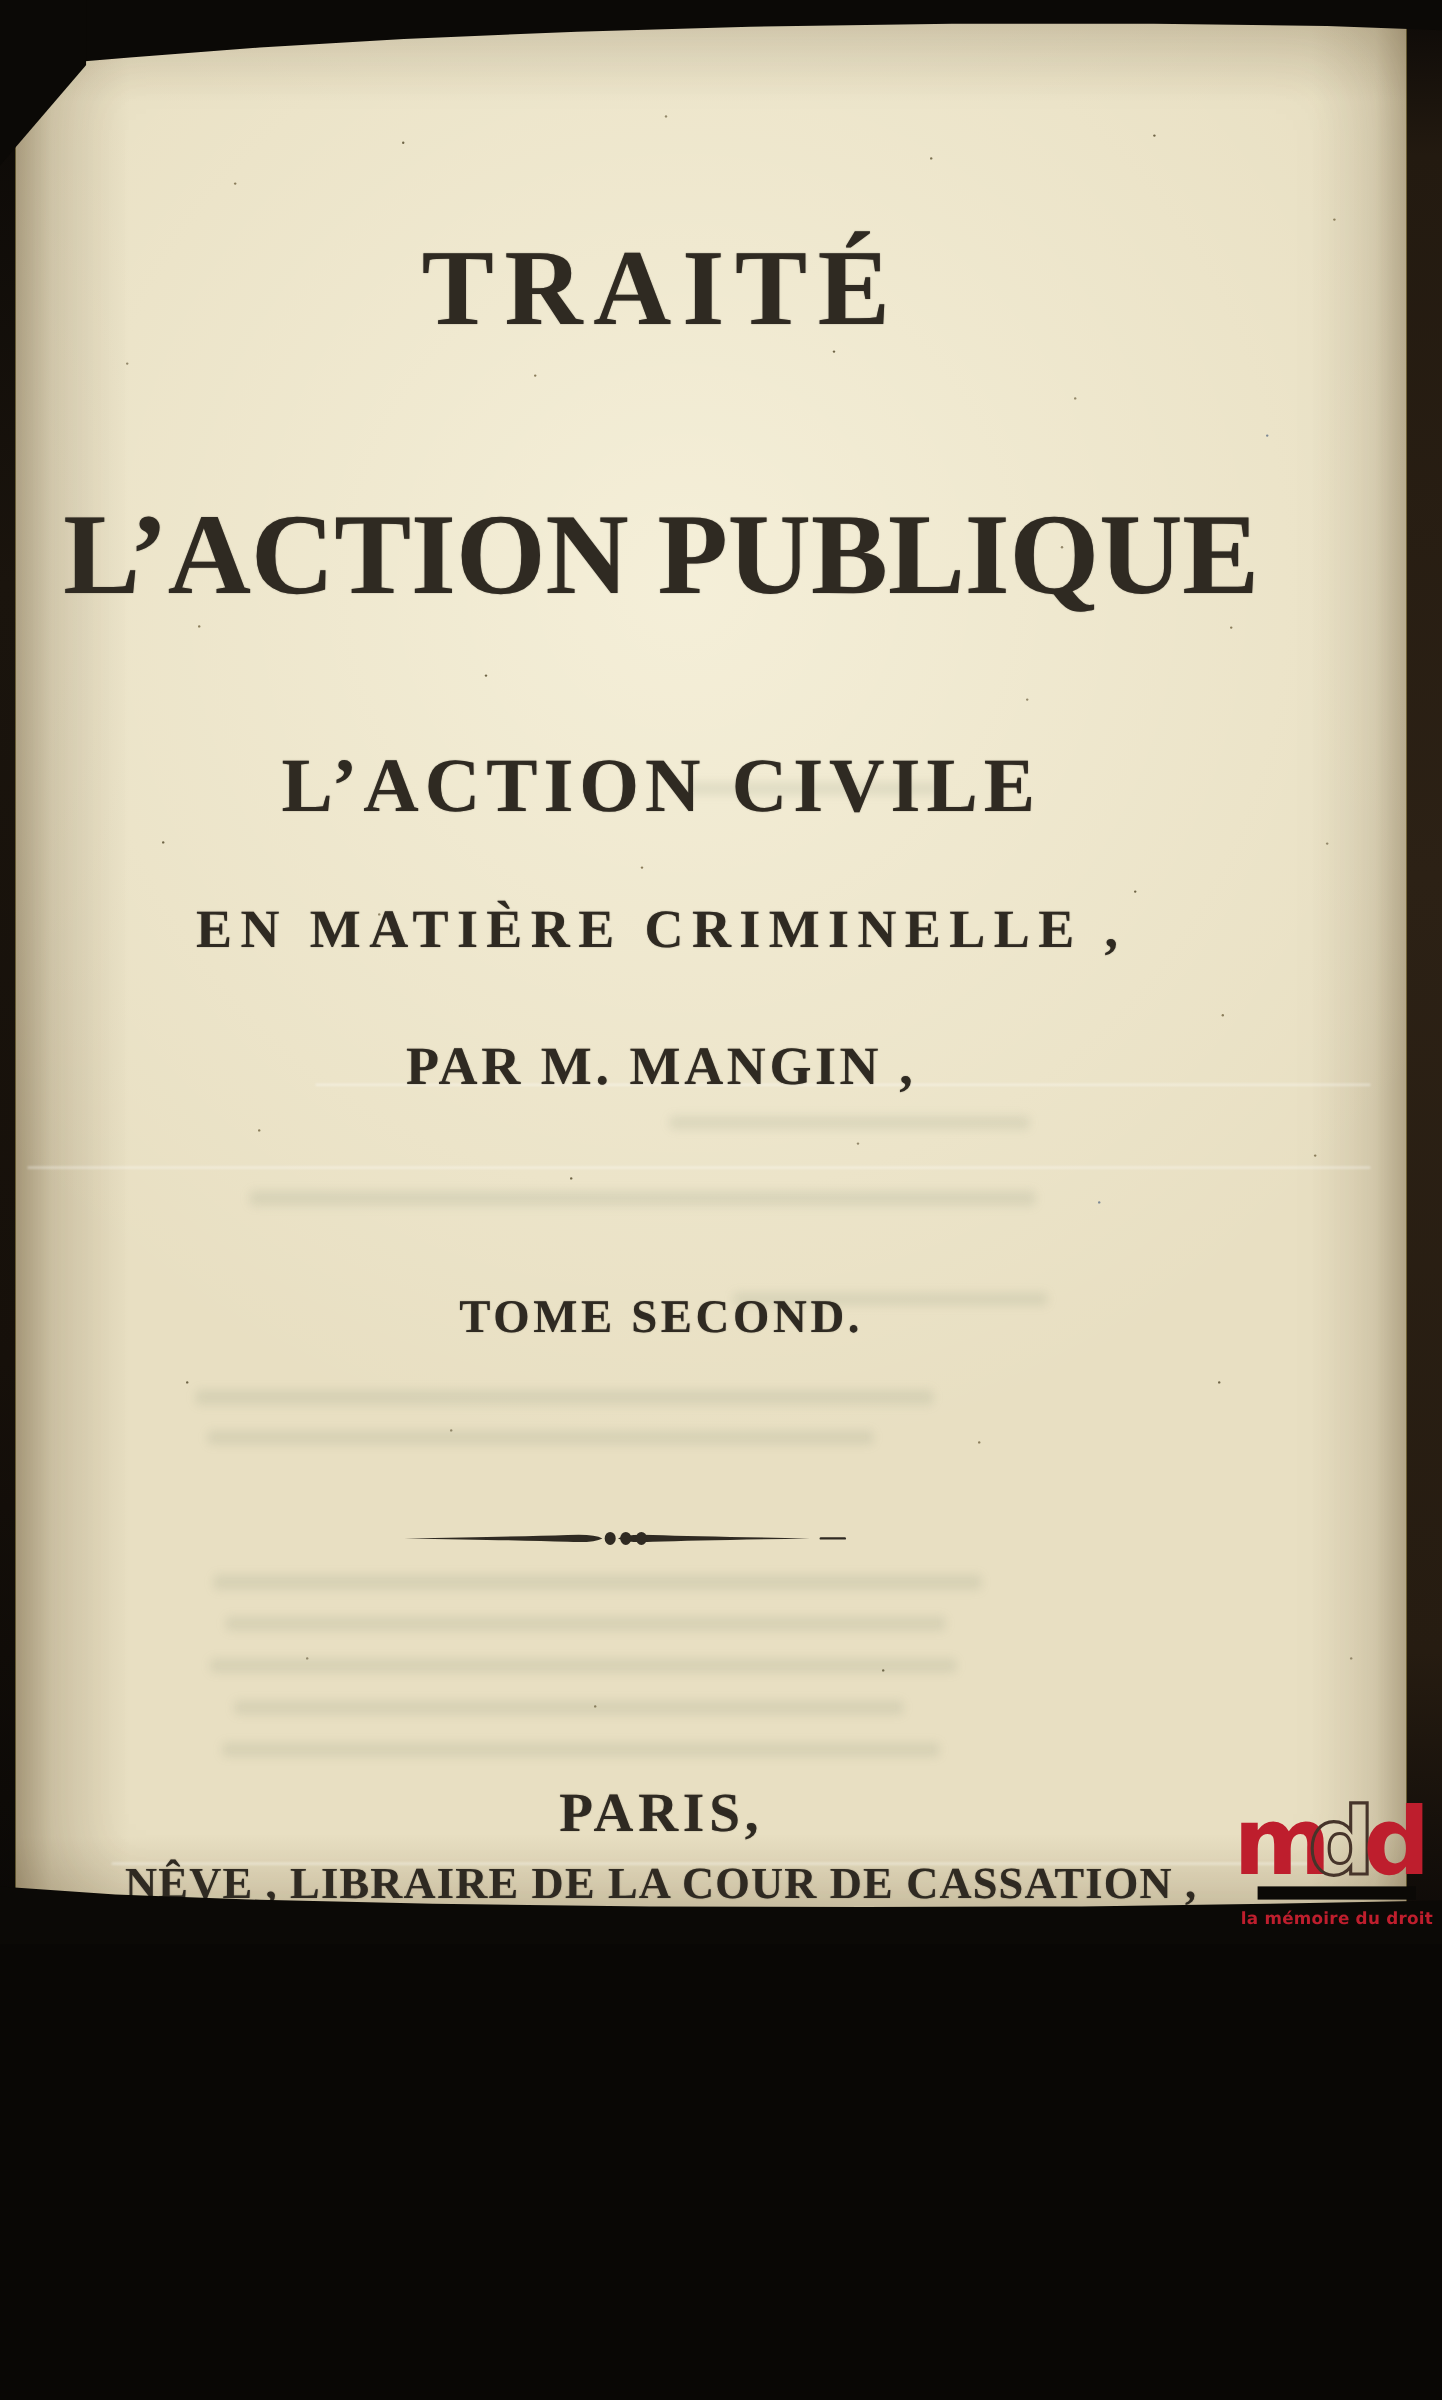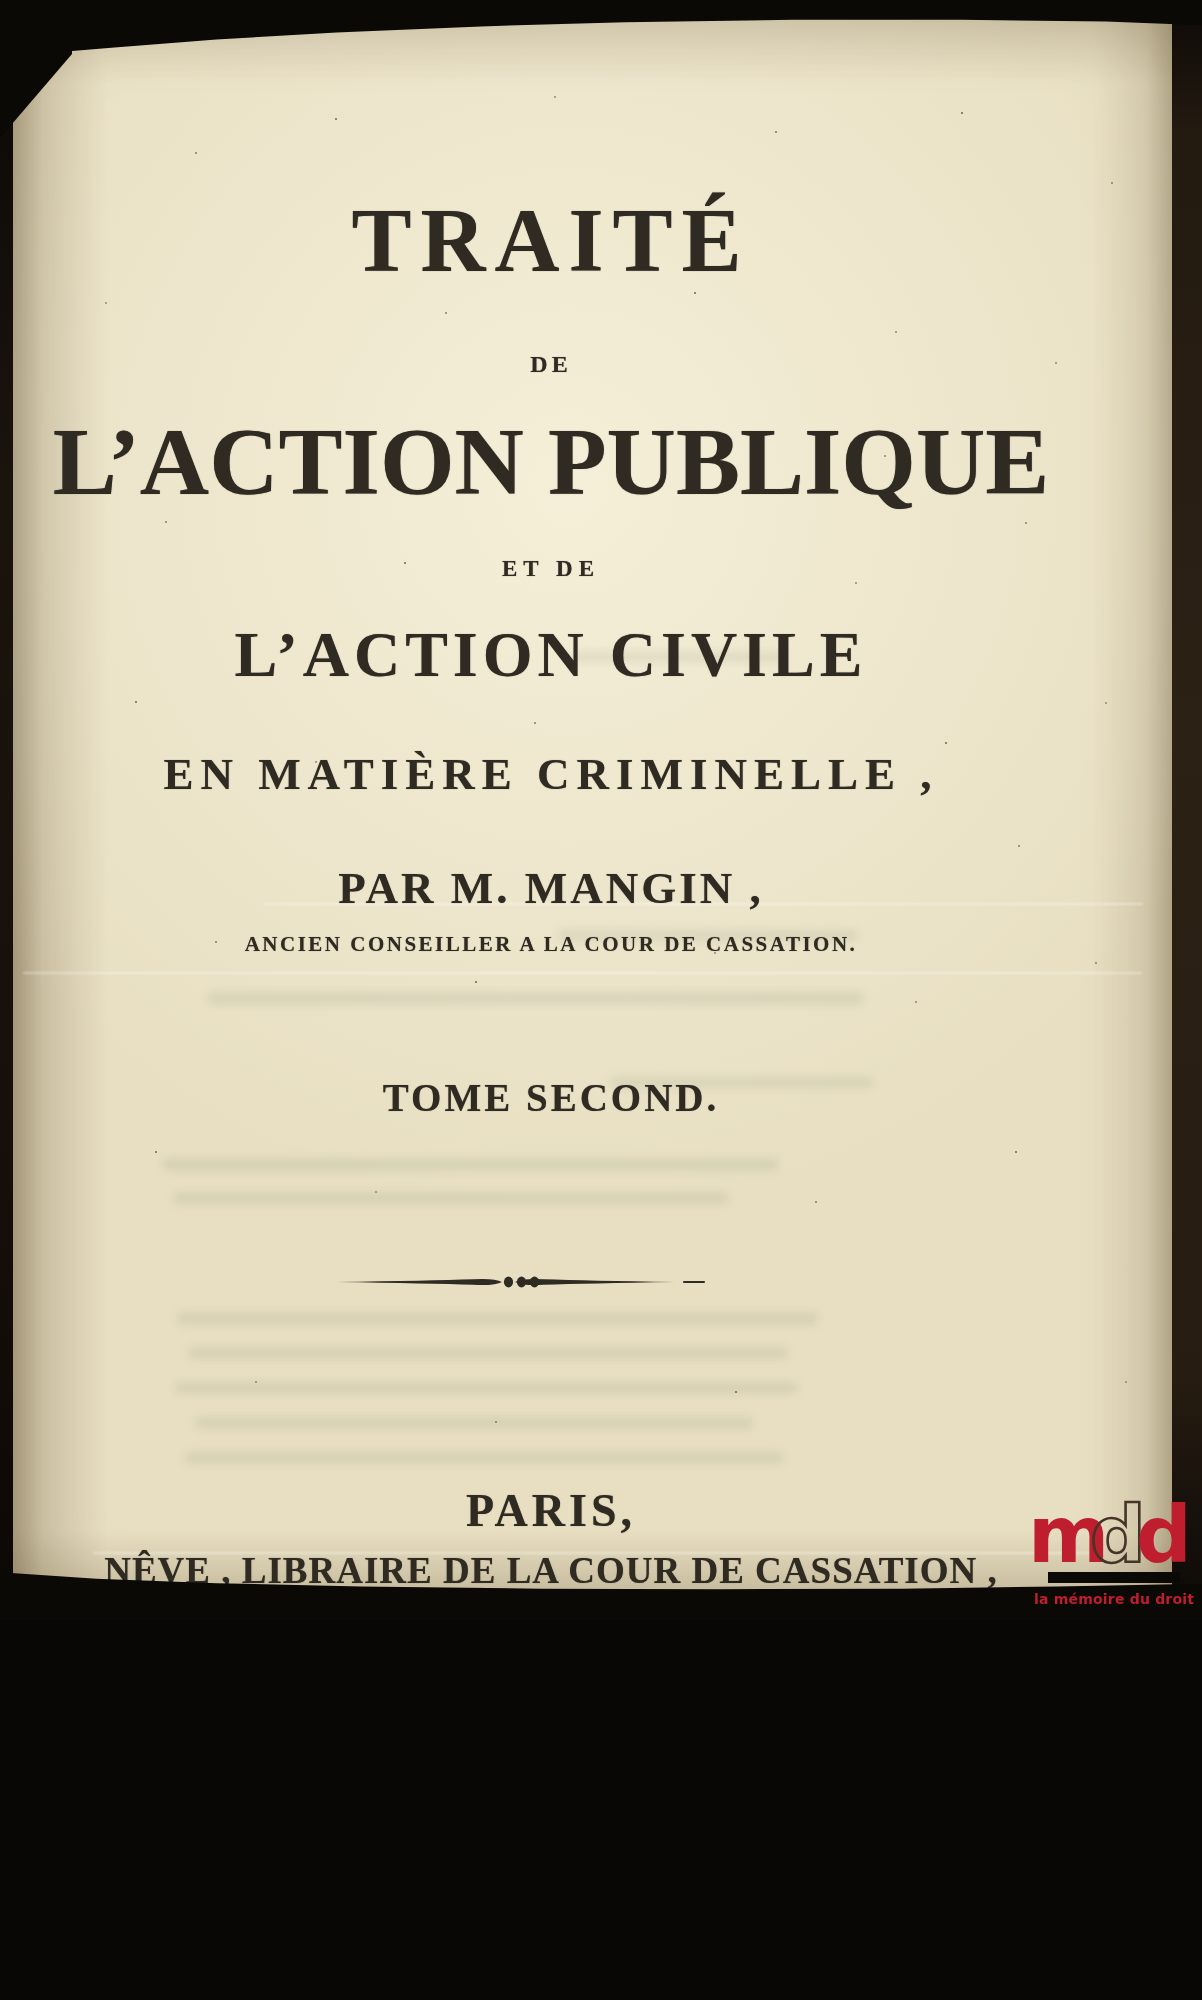--- a/index.html
+++ b/index.html
@@ -126,27 +126,24 @@
     <div class="ghost g9"></div>
     <div class="ghost g10"></div>
     <div class="ghost g11"></div>
 
     <div class="scratch s1"></div>
     <div class="scratch s2"></div>
     <div class="scratch s3"></div>
   </div>
 
   <div class="line t-traite">TRAITÉ</div>
-  <div class="line t-de">DE</div>
   <div class="line t-publique">L’ACTION PUBLIQUE</div>
-  <div class="line t-etde">ET DE</div>
   <div class="line t-civile">L’ACTION CIVILE</div>
   <div class="line t-matiere">EN MATIÈRE CRIMINELLE ,</div>
   <div class="line t-par">PAR M. MANGIN ,</div>
-  <div class="line t-ancien">ANCIEN CONSEILLER A LA COUR DE CASSATION.</div>
   <div class="line t-tome">TOME SECOND.</div>
 
   <div class="ornament">
     <svg width="372" height="20" viewBox="0 0 372 20" aria-hidden="true">
       <g fill="#2f2a22">
         <path d="M2 10 Q95 8.6 138 7.2 Q160 6 167 10 Q160 14 138 12.8 Q95 11.4 2 10 Z"></path>
         <path d="M340 10 Q252 8.6 209 7.2 Q187 6 180 10 Q187 14 209 12.8 Q252 11.4 340 10 Z"></path>
         <ellipse cx="173.5" cy="10" rx="4.6" ry="5.4"></ellipse>
         <ellipse cx="186.5" cy="10" rx="4.6" ry="5.4"></ellipse>
         <ellipse cx="199.5" cy="10" rx="4.6" ry="5.4"></ellipse>

